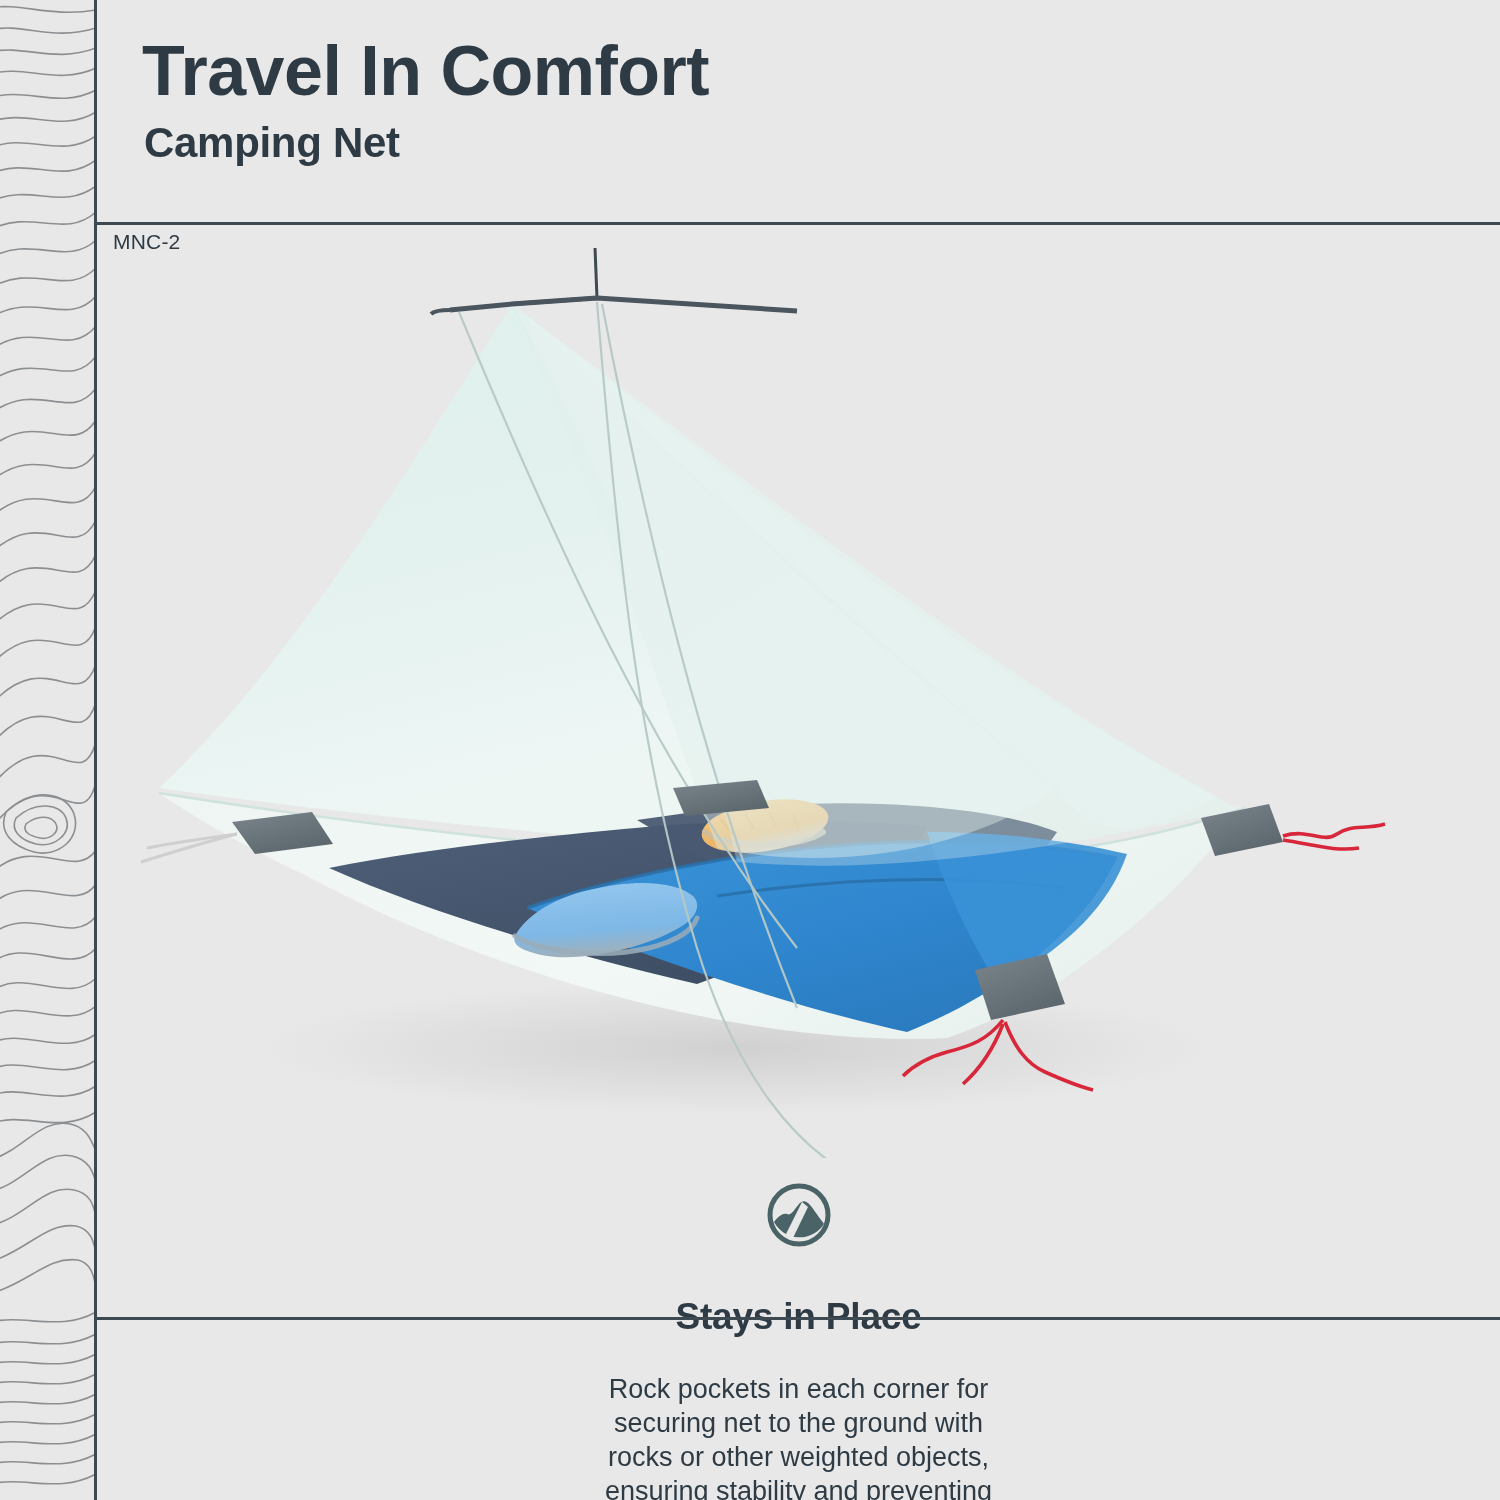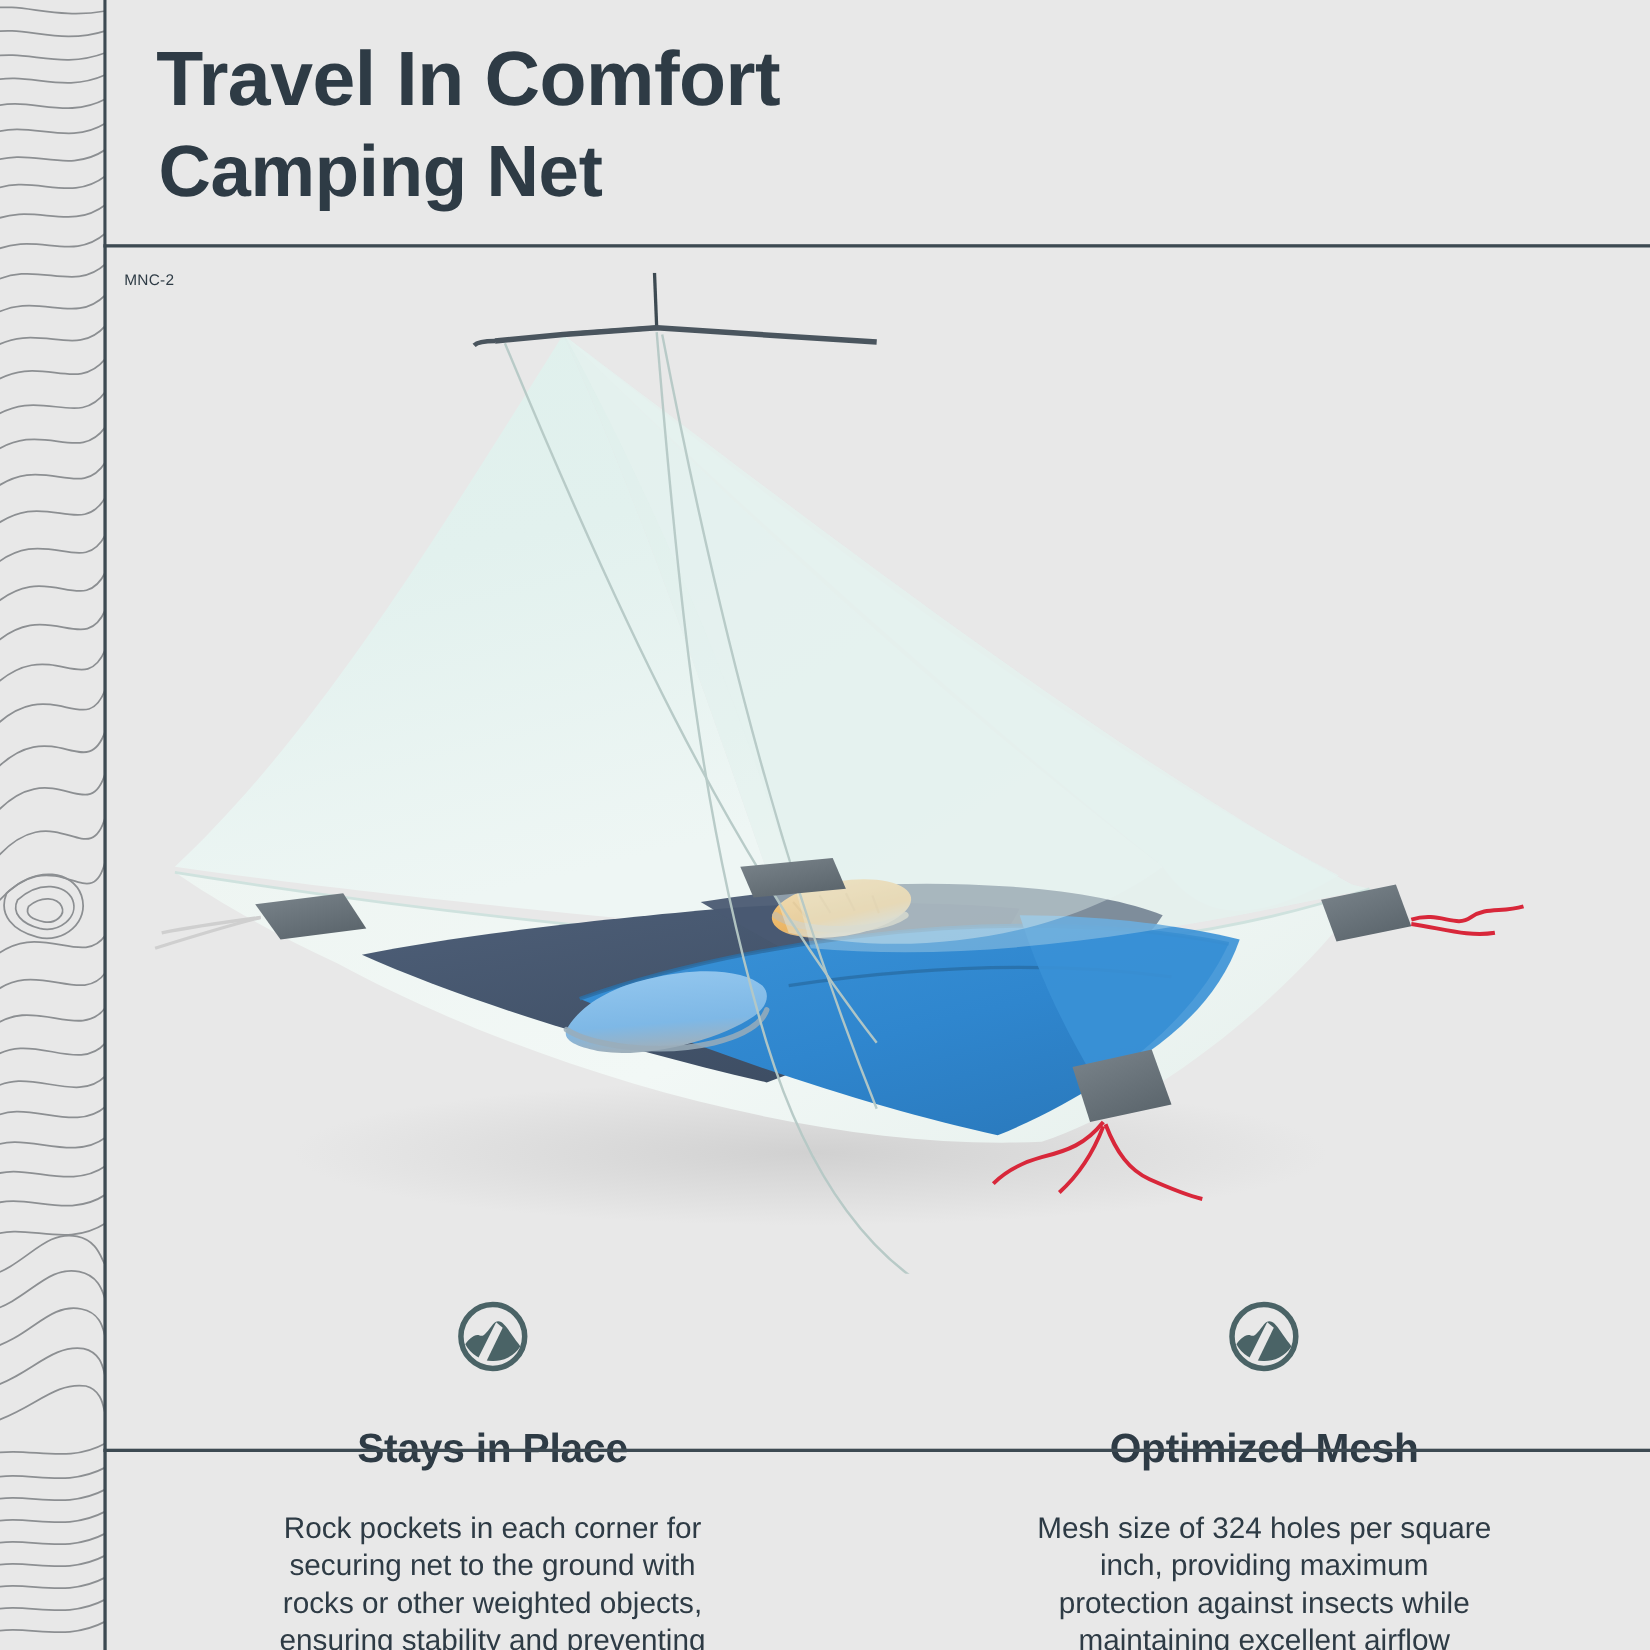--- a/index.html
+++ b/index.html
@@ -45,39 +45,39 @@
     font-size: 70px;
     font-weight: bold;
     color: #2e3b45;
     letter-spacing: -0.5px;
     line-height: 1;
     white-space: nowrap;
   }
   .title-sub {
     position: absolute;
     left: 47px; top: 122px;
-    font-size: 66px;
+    font-size: 42px;
     font-weight: bold;
     color: #2e3b45;
     letter-spacing: -0.3px;
     line-height: 1;
     white-space: nowrap;
   }
   .header-rule {
     position: absolute;
     left: 94px; top: 222px;
     width: 1406px; height: 3px;
     background: #3d4a52;
   }
 
   
   .sku {
     position: absolute;
-    left: 113px; top: 246px;
-    font-size: 14px;
+    left: 113px; top: 230px;
+    font-size: 21px;
     color: #2e3b45;
     letter-spacing: 0.2px;
   }
 
   
   .stage {
     position: absolute;
     left: 97px; top: 248px;
     width: 1403px; height: 910px;
   }
@@ -394,30 +394,18 @@
           <circle cx="33" cy="33" r="29" fill="none" stroke="#4a6366" stroke-width="5"></circle>
           <path d="M8,40 C10,37 16,30 21,32 C25,34 28,28 33,22 C39,15 44,22 50,31 C54,37 57,40 58,42
                    A29,29 0 0 1 8,40 Z" fill="#4a6366"></path>
           <path d="M36,20 L42,25 L26,58 L20,52 Z" fill="#e8e8e8"></path>
         </svg>
       </div>
       <div class="feature-title">Stays in Place</div>
       <div class="feature-body">Rock pockets in each corner for securing net to the ground with rocks or other weighted objects, ensuring stability and preventing unwanted pests from entering</div>
     </div>
 
-    <div class="feature-col">
-      <div class="feature-icon">
-        <svg width="66" height="66" viewBox="0 0 66 66" aria-hidden="true">
-          <circle cx="33" cy="33" r="29" fill="none" stroke="#4a6366" stroke-width="5"></circle>
-          <path d="M8,40 C10,37 16,30 21,32 C25,34 28,28 33,22 C39,15 44,22 50,31 C54,37 57,40 58,42
-                   A29,29 0 0 1 8,40 Z" fill="#4a6366"></path>
-          <path d="M36,20 L42,25 L26,58 L20,52 Z" fill="#e8e8e8"></path>
-        </svg>
-      </div>
-      <div class="feature-title">Optimized Mesh</div>
-      <div class="feature-body">Mesh size of 324 holes per square inch, providing maximum protection against insects while maintaining excellent airflow</div>
-    </div>
 
 
   </div>
   <div class="feature-rule"></div>
 
 </div>
 
 </body></html>

